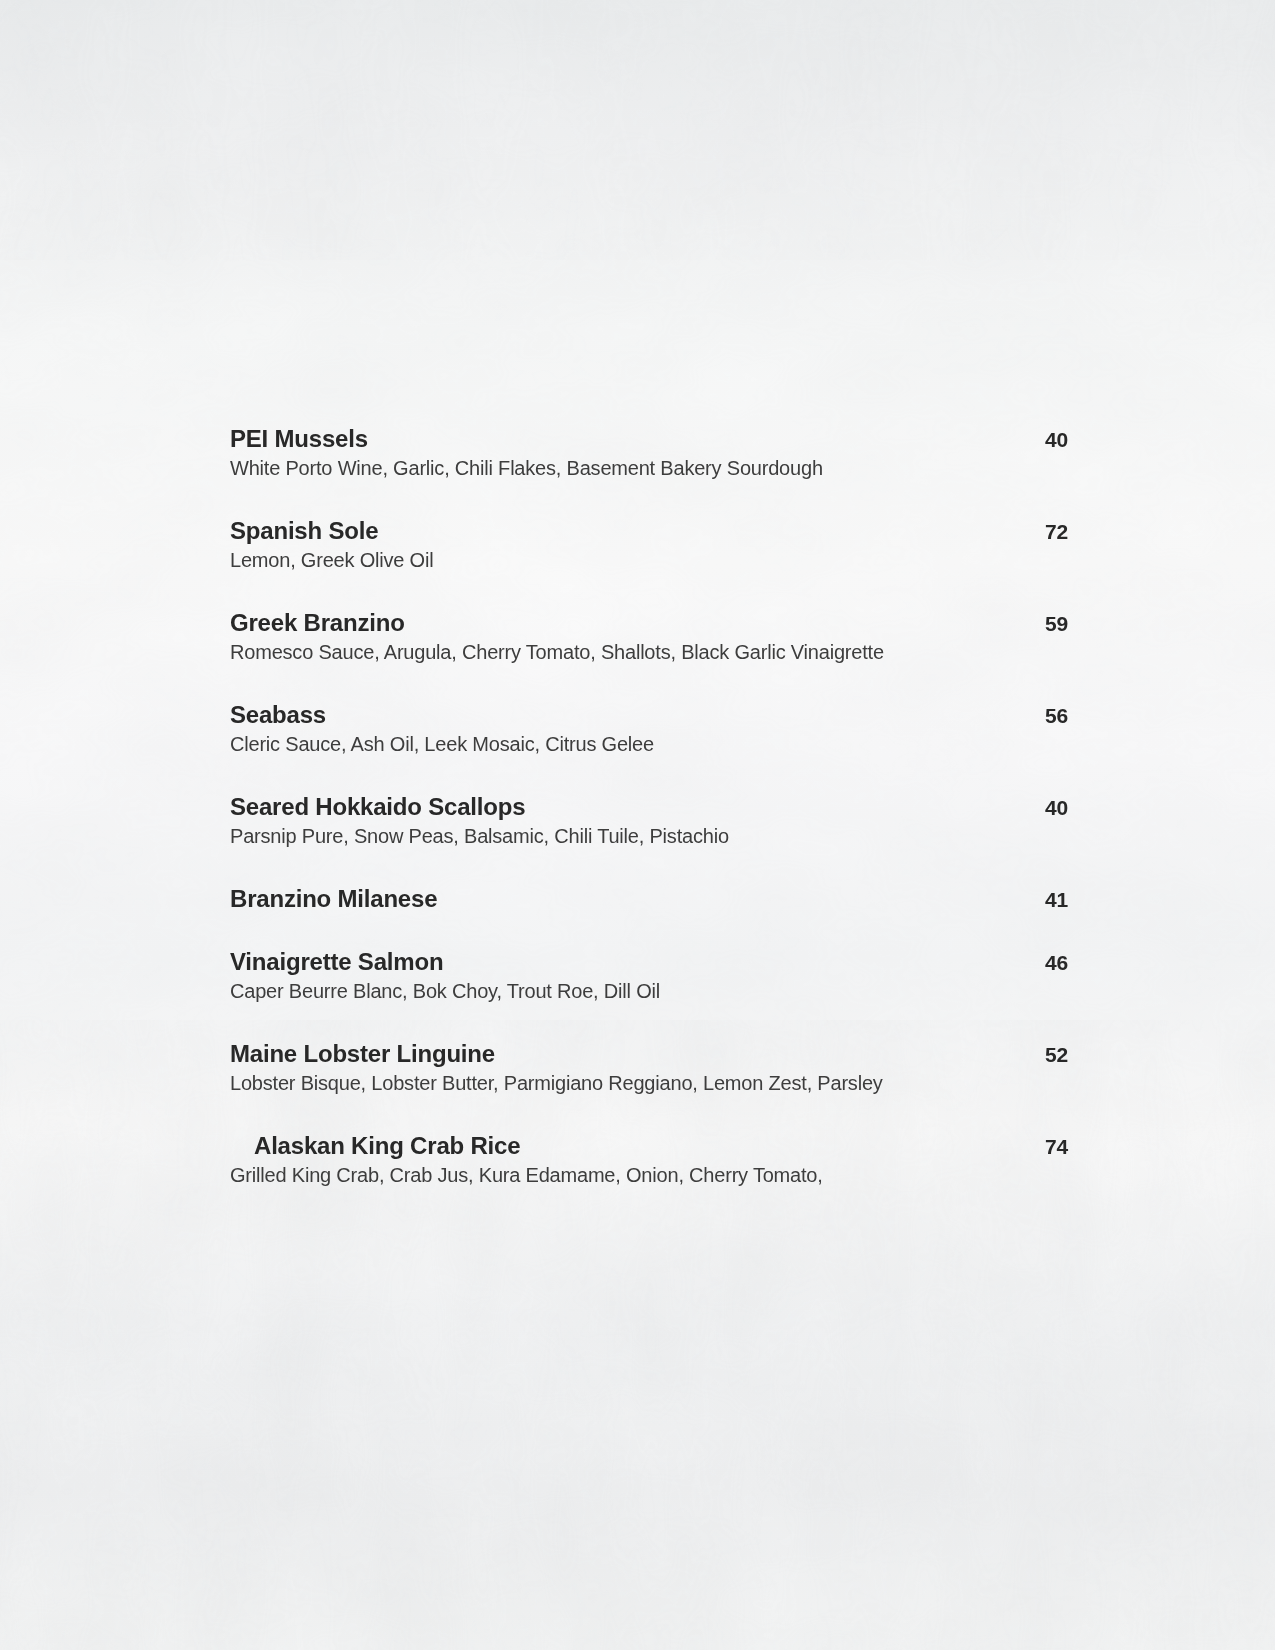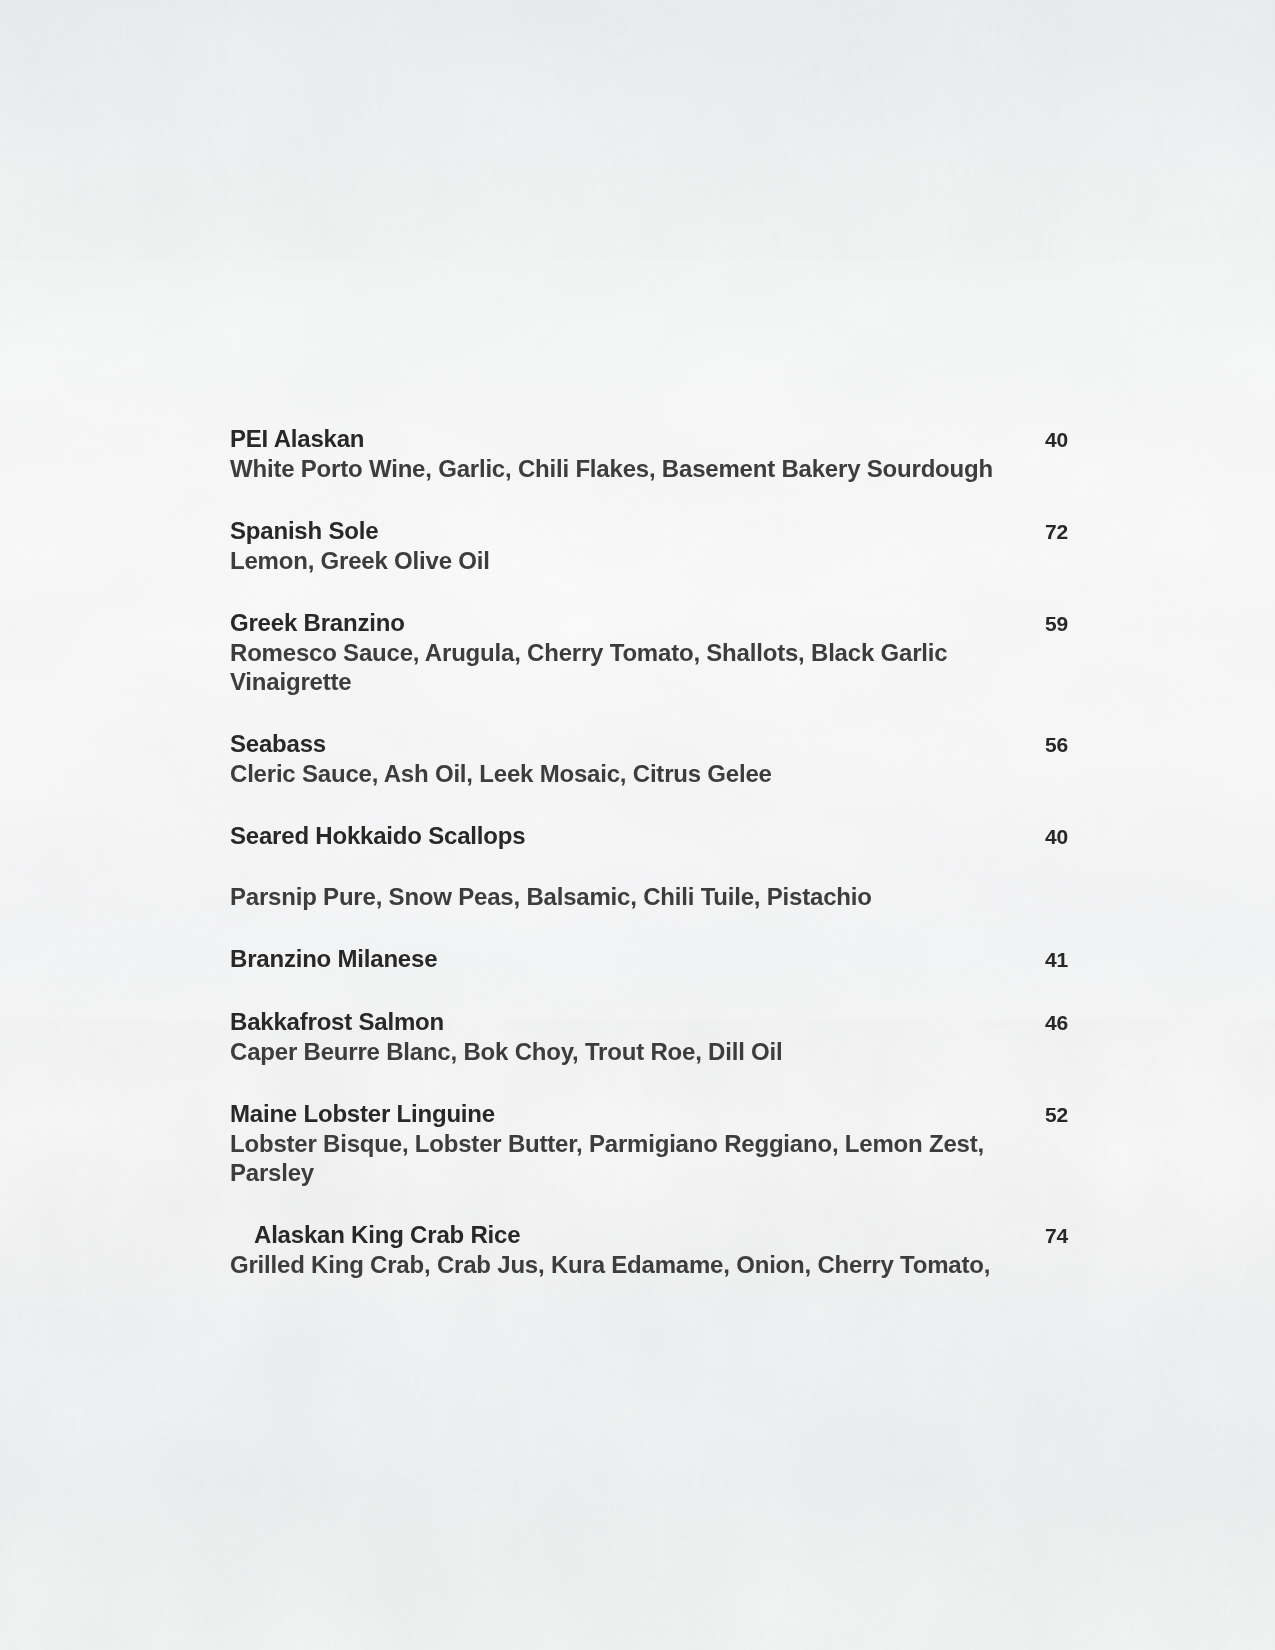--- a/index.html
+++ b/index.html
@@ -60,22 +60,22 @@
 
   .item .price {
     font-size: 21px;
     font-weight: 700;
     letter-spacing: -0.2px;
     color: #282828;
   }
 
   .item .desc {
     color: #3d3d3d;
-    font-size: 24px;
-    font-weight: 700;
+    font-size: 20px;
+    font-weight: 400;
     letter-spacing: -0.2px;
     line-height: 29px;
   }
 </style>
 </head>
 <body>
 
 <svg class="bg-noise" width="1275" height="1650" viewBox="0 0 1275 1650" aria-hidden="true">
   <defs>
     <filter id="cloudA" x="0%" y="0%" width="100%" height="100%">
@@ -88,21 +88,21 @@
     </filter>
   </defs>
   <rect width="1275" height="1650" filter="url(#cloudA)" opacity="0.16"></rect>
   <rect y="1020" width="1275" height="630" filter="url(#cloudB)" opacity="0.15"></rect>
   <rect y="0" width="1275" height="260" filter="url(#cloudB)" opacity="0.08"></rect>
 </svg>
 
 <main class="menu">
   <article class="item">
     <header class="row">
-      <h3 class="name" style="color: rgb(40, 40, 40);">PEI Alaskan</h3>
+      <h3 class="name" style="color: rgb(40, 40, 40);">PEI Mussels</h3>
       <span class="price" style="color: rgb(40, 40, 40);">40</span>
     </header>
     <div class="desc">
         <div style="color: rgb(61, 61, 61);">White Porto Wine, Garlic, Chili Flakes, Basement Bakery Sourdough</div>
       </div>
   </article>
 
 
   <article class="item">
     <header class="row">
@@ -133,34 +133,34 @@
         <div style="color: rgb(61, 61, 61);">Cleric Sauce, Ash Oil, Leek Mosaic, Citrus Gelee</div>
       </div>
   </article>
 
   <article class="item">
     <header class="row">
       <h3 class="name" style="color: rgb(40, 40, 40);">Seared Hokkaido Scallops</h3>
       <span class="price" style="color: rgb(40, 40, 40);">40</span>
     </header>
     <div class="desc">
-        <div style="color: rgb(61, 61, 61); margin-top: 31px;">Parsnip Pure, Snow Peas, Balsamic, Chili Tuile, Pistachio</div>
+        <div style="color: rgb(61, 61, 61);">Parsnip Pure, Snow Peas, Balsamic, Chili Tuile, Pistachio</div>
       </div>
   </article>
 
   <article class="item">
     <header class="row">
       <h3 class="name" style="color: rgb(40, 40, 40);">Branzino Milanese</h3>
       <span class="price" style="color: rgb(40, 40, 40);">41</span>
     </header>
   </article>
 
   <article class="item">
     <header class="row">
-      <h3 class="name" style="color: rgb(40, 40, 40);">Bakkafrost Salmon</h3>
+      <h3 class="name" style="color: rgb(40, 40, 40);">Vinaigrette Salmon</h3>
       <span class="price" style="color: rgb(40, 40, 40);">46</span>
     </header>
     <div class="desc">
         <div style="color: rgb(61, 61, 61);">Caper Beurre Blanc, Bok Choy, Trout Roe, Dill Oil</div>
       </div>
   </article>
 
   <article class="item">
     <header class="row">
       <h3 class="name" style="color: rgb(40, 40, 40);">Maine Lobster Linguine</h3>

